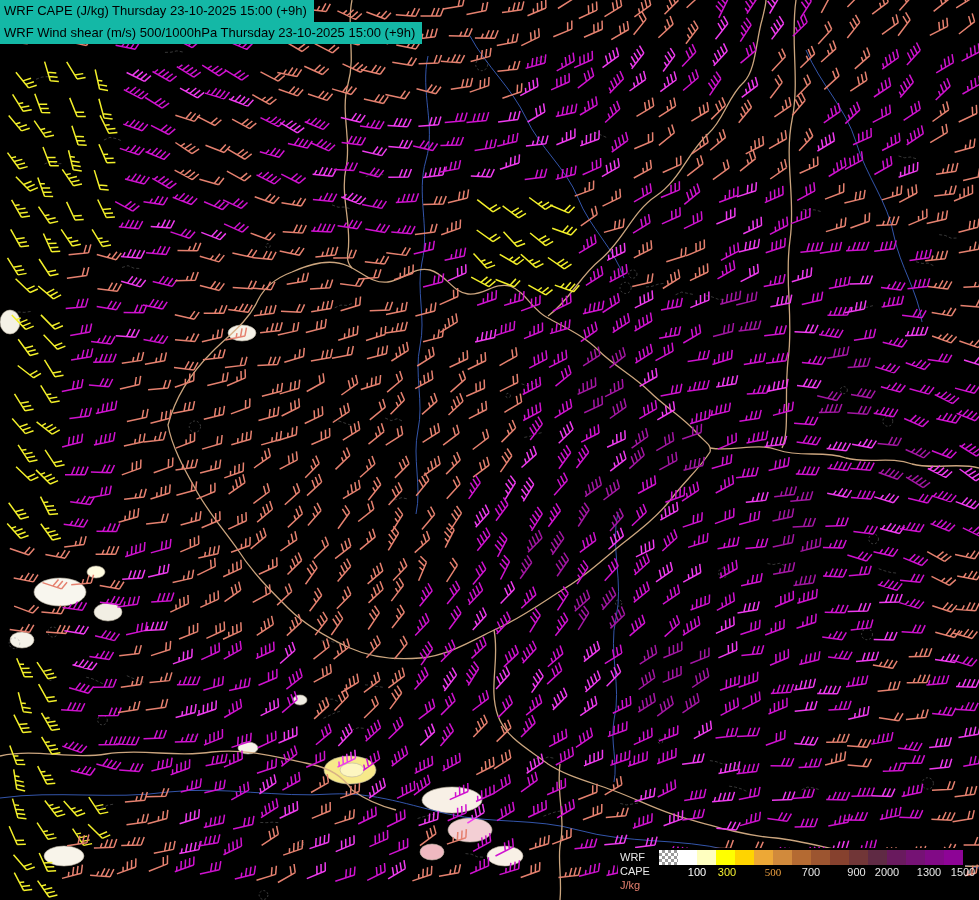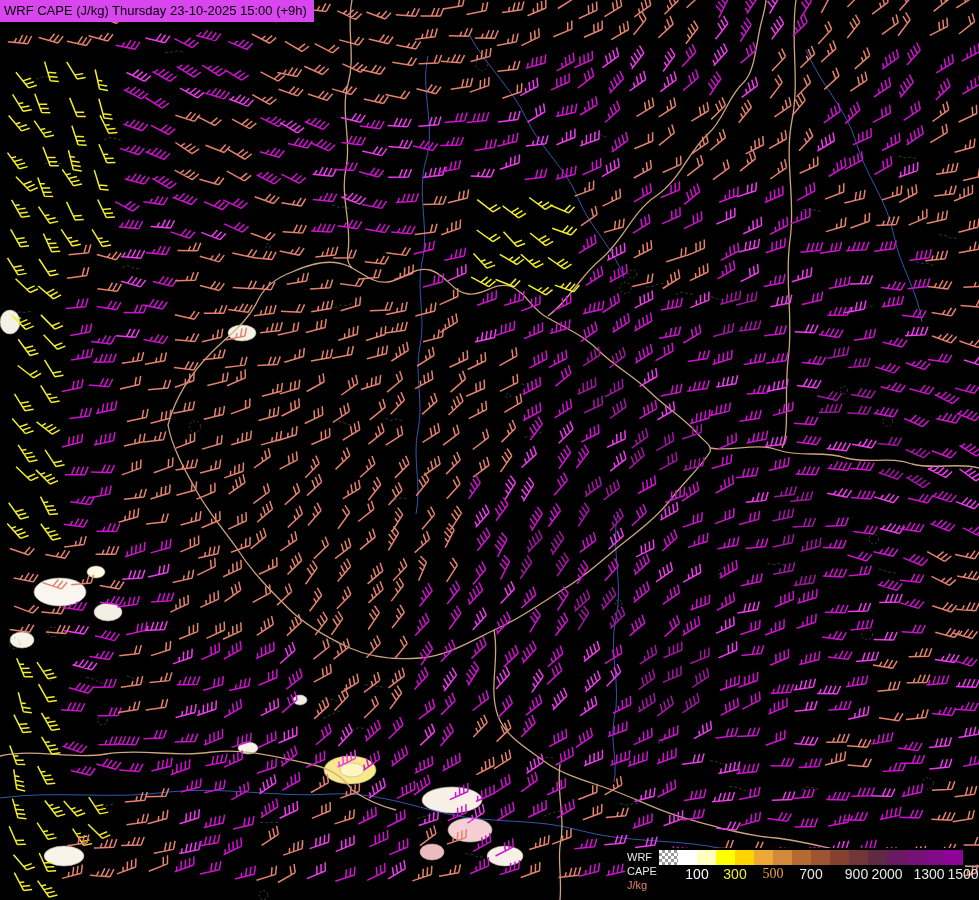--- a/index.html
+++ b/index.html
@@ -3,38 +3,38 @@
 <meta charset="utf-8">
 <style>
   html,body{margin:0;padding:0;background:#000;}
   .stage{
     position:relative;width:979px;height:900px;background:#000;
     overflow:hidden;font-family:"Liberation Sans",sans-serif;
   }
   #map-svg{position:absolute;left:0;top:0;}
   .titlebar{position:absolute;left:0;top:0;z-index:5;}
   .titleline{
-    display:table;background:#d946ef;color:#000;
+    display:table;background:#14b8a6;color:#000;
     font-size:13px;line-height:16px;padding:3px 7px 3px 4px;white-space:nowrap;
   }
   .legend{
     position:absolute;right:14px;bottom:6px;z-index:5;display:flex;
-    align-items:flex-start;background:#000;padding:2px 2px;
+    align-items:flex-start;gap:7px;background:#000;padding:2px 2px;
   }
   .legend-labels{color:#e8e8e8;font-size:11px;line-height:14px;min-width:32px;}
   .swatch-row{display:flex;}
   .swatch{width:19px;height:15px;}
   .checker{
     background-color:#fff;
     background-image:
       linear-gradient(45deg,#9a9a9a 25%,transparent 25%,transparent 75%,#9a9a9a 75%),
       linear-gradient(45deg,#9a9a9a 25%,#fff 25%,#fff 75%,#9a9a9a 75%);
     background-size:6px 6px;background-position:0 0,3px 3px;
   }
-  .tick-row{position:relative;height:13px;font-size:14px;margin-top:1px;width:304px;}
+  .tick-row{position:relative;height:13px;font-size:11px;margin-top:1px;width:304px;}
   .tick-row span{position:absolute;top:0;transform:translateX(-50%);white-space:nowrap;}
 </style>
 </head>
 <body>
 
 <div class="stage">
 
   <svg id="map-svg" width="979" height="900" viewBox="0 0 979 900">
     <g id="patches">
         <ellipse cx="242" cy="333" rx="14" ry="8" fill="#f5f2e8" stroke="#b8b0a0" stroke-width="0.6"></ellipse>
@@ -1325,20 +1325,21 @@
         <path d="M0 0L20 0 M20 0L23.2 -8 M15.5 0L18.7 -8 M11 0L14.2 -8 M6.5 0L9.7 -8" fill="none" stroke="#cf12cf" stroke-width="1.5" transform="translate(844.1,871.0) rotate(-6.7)"></path>
         <path d="M0 0L20 0 M20 0L23.2 -8 M15.5 0L18.7 -8 M11 0L14.2 -8 M6.5 0L8.3 -4.5" fill="none" stroke="#e5816f" stroke-width="1.5" transform="translate(881.2,873.6) rotate(-6.6)"></path>
         <path d="M0 0L20 0 M20 0L23.2 -8 M15.5 0L18.7 -8 M11 0L14.2 -8" fill="none" stroke="#e5816f" stroke-width="1.5" transform="translate(900.3,877.2) rotate(-15.0)"></path>
         <path d="M0 0L20 0 M20 0L23.2 -8 M15.5 0L18.7 -8 M11 0L14.2 -8" fill="none" stroke="#e5816f" stroke-width="1.5" transform="translate(925.6,882.4) rotate(-19.2)"></path>
         <path d="M0 0L20 0 M20 0L23.2 -8 M15.5 0L18.7 -8 M11 0L12.8 -4.5" fill="none" stroke="#e5816f" stroke-width="1.5" transform="translate(956.6,877.7) rotate(-13.3)"></path>
       </g>
   </svg>
 
   <div class="titlebar">
     <div class="titleline">WRF CAPE (J/kg) Thursday 23-10-2025 15:00 (+9h)</div>
+    <div class="titleline">WRF Wind shear (m/s) 500/1000hPa Thursday 23-10-2025 15:00 (+9h)</div>
   </div>
 
   <div class="legend">
     <div class="legend-labels">
       <div>WRF</div>
       <div>CAPE</div>
       <div id="legend-units" style="color: rgb(230, 128, 110);">J/kg</div>
     </div>
     <div class="legend-scale">
       <div class="swatch-row" id="swatch-row">
@@ -1354,21 +1355,21 @@
           <div class="swatch" style="background: rgb(134, 65, 46);"></div>
           <div class="swatch" style="background: rgb(113, 54, 55);"></div>
           <div class="swatch" style="background: rgb(95, 42, 68);"></div>
           <div class="swatch" style="background: rgb(105, 26, 94);"></div>
           <div class="swatch" style="background: rgb(117, 18, 116);"></div>
           <div class="swatch" style="background: rgb(129, 10, 134);"></div>
           <div class="swatch" style="background: rgb(141, 4, 150);"></div>
         </div>
       <div class="tick-row" id="tick-row">
           <span style="left: 38px; color: rgb(255, 255, 255);">100</span>
-          <span style="left: 76px; color: rgb(242, 238, 48);">300</span>
+          <span style="left: 68px; color: rgb(242, 238, 48);">300</span>
           <span style="left: 114px; color: rgb(237, 160, 64); font-family: Liberation Serif, serif;">500</span>
           <span style="left: 152px; color: rgb(232, 232, 232); text-align: center;">700</span>
           <span style="left: 190px; color: rgb(232, 232, 232); padding-left: 15px;">900</span>
           <span style="left: 228px; color: rgb(232, 232, 232);">2000</span>
           <span style="left: 270px; color: rgb(232, 232, 232);">1300</span>
           <span style="left: 304px; color: rgb(232, 232, 232);">1500</span>
         </div>
     </div>
   </div>
 

